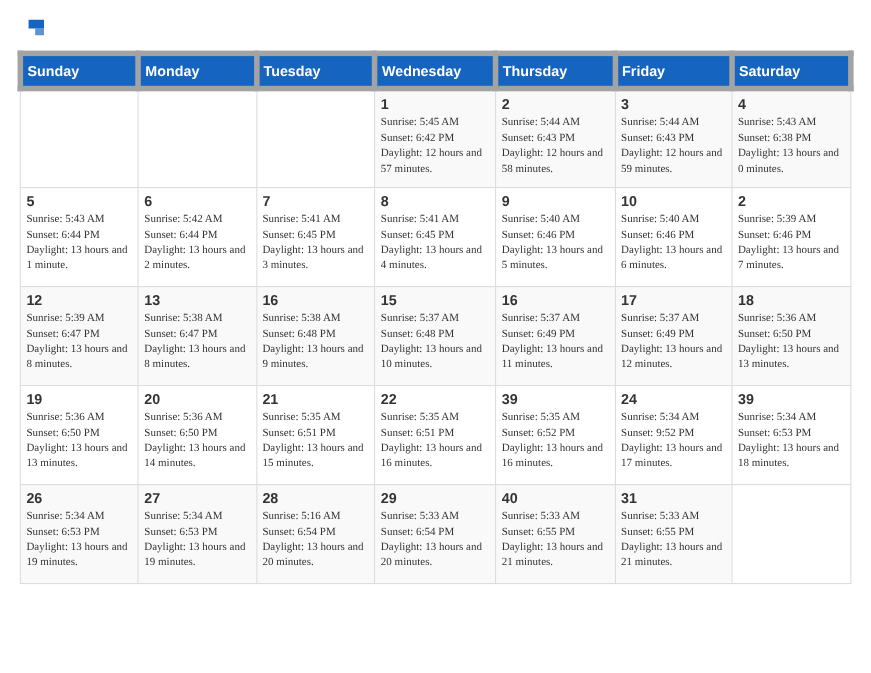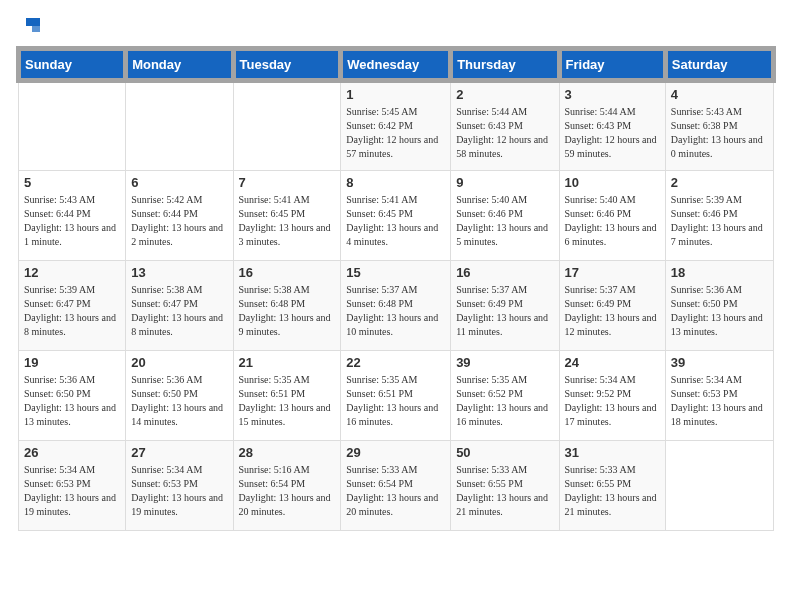--- a/index.html
+++ b/index.html
@@ -342,21 +342,21 @@
 and 20 minutes.</div>
         </td>
         <td>
           <span class="day-num">29</span>
           <div class="day-info">Sunrise: 5:33 AM
 Sunset: 6:54 PM
 Daylight: 13 hours
 and 20 minutes.</div>
         </td>
         <td>
-          <span class="day-num">50</span>
+          <span class="day-num">40</span>
           <div class="day-info">Sunrise: 5:33 AM
 Sunset: 6:55 PM
 Daylight: 13 hours
 and 21 minutes.</div>
         </td>
         <td>
           <span class="day-num">31</span>
           <div class="day-info">Sunrise: 5:33 AM
 Sunset: 6:55 PM
 Daylight: 13 hours

